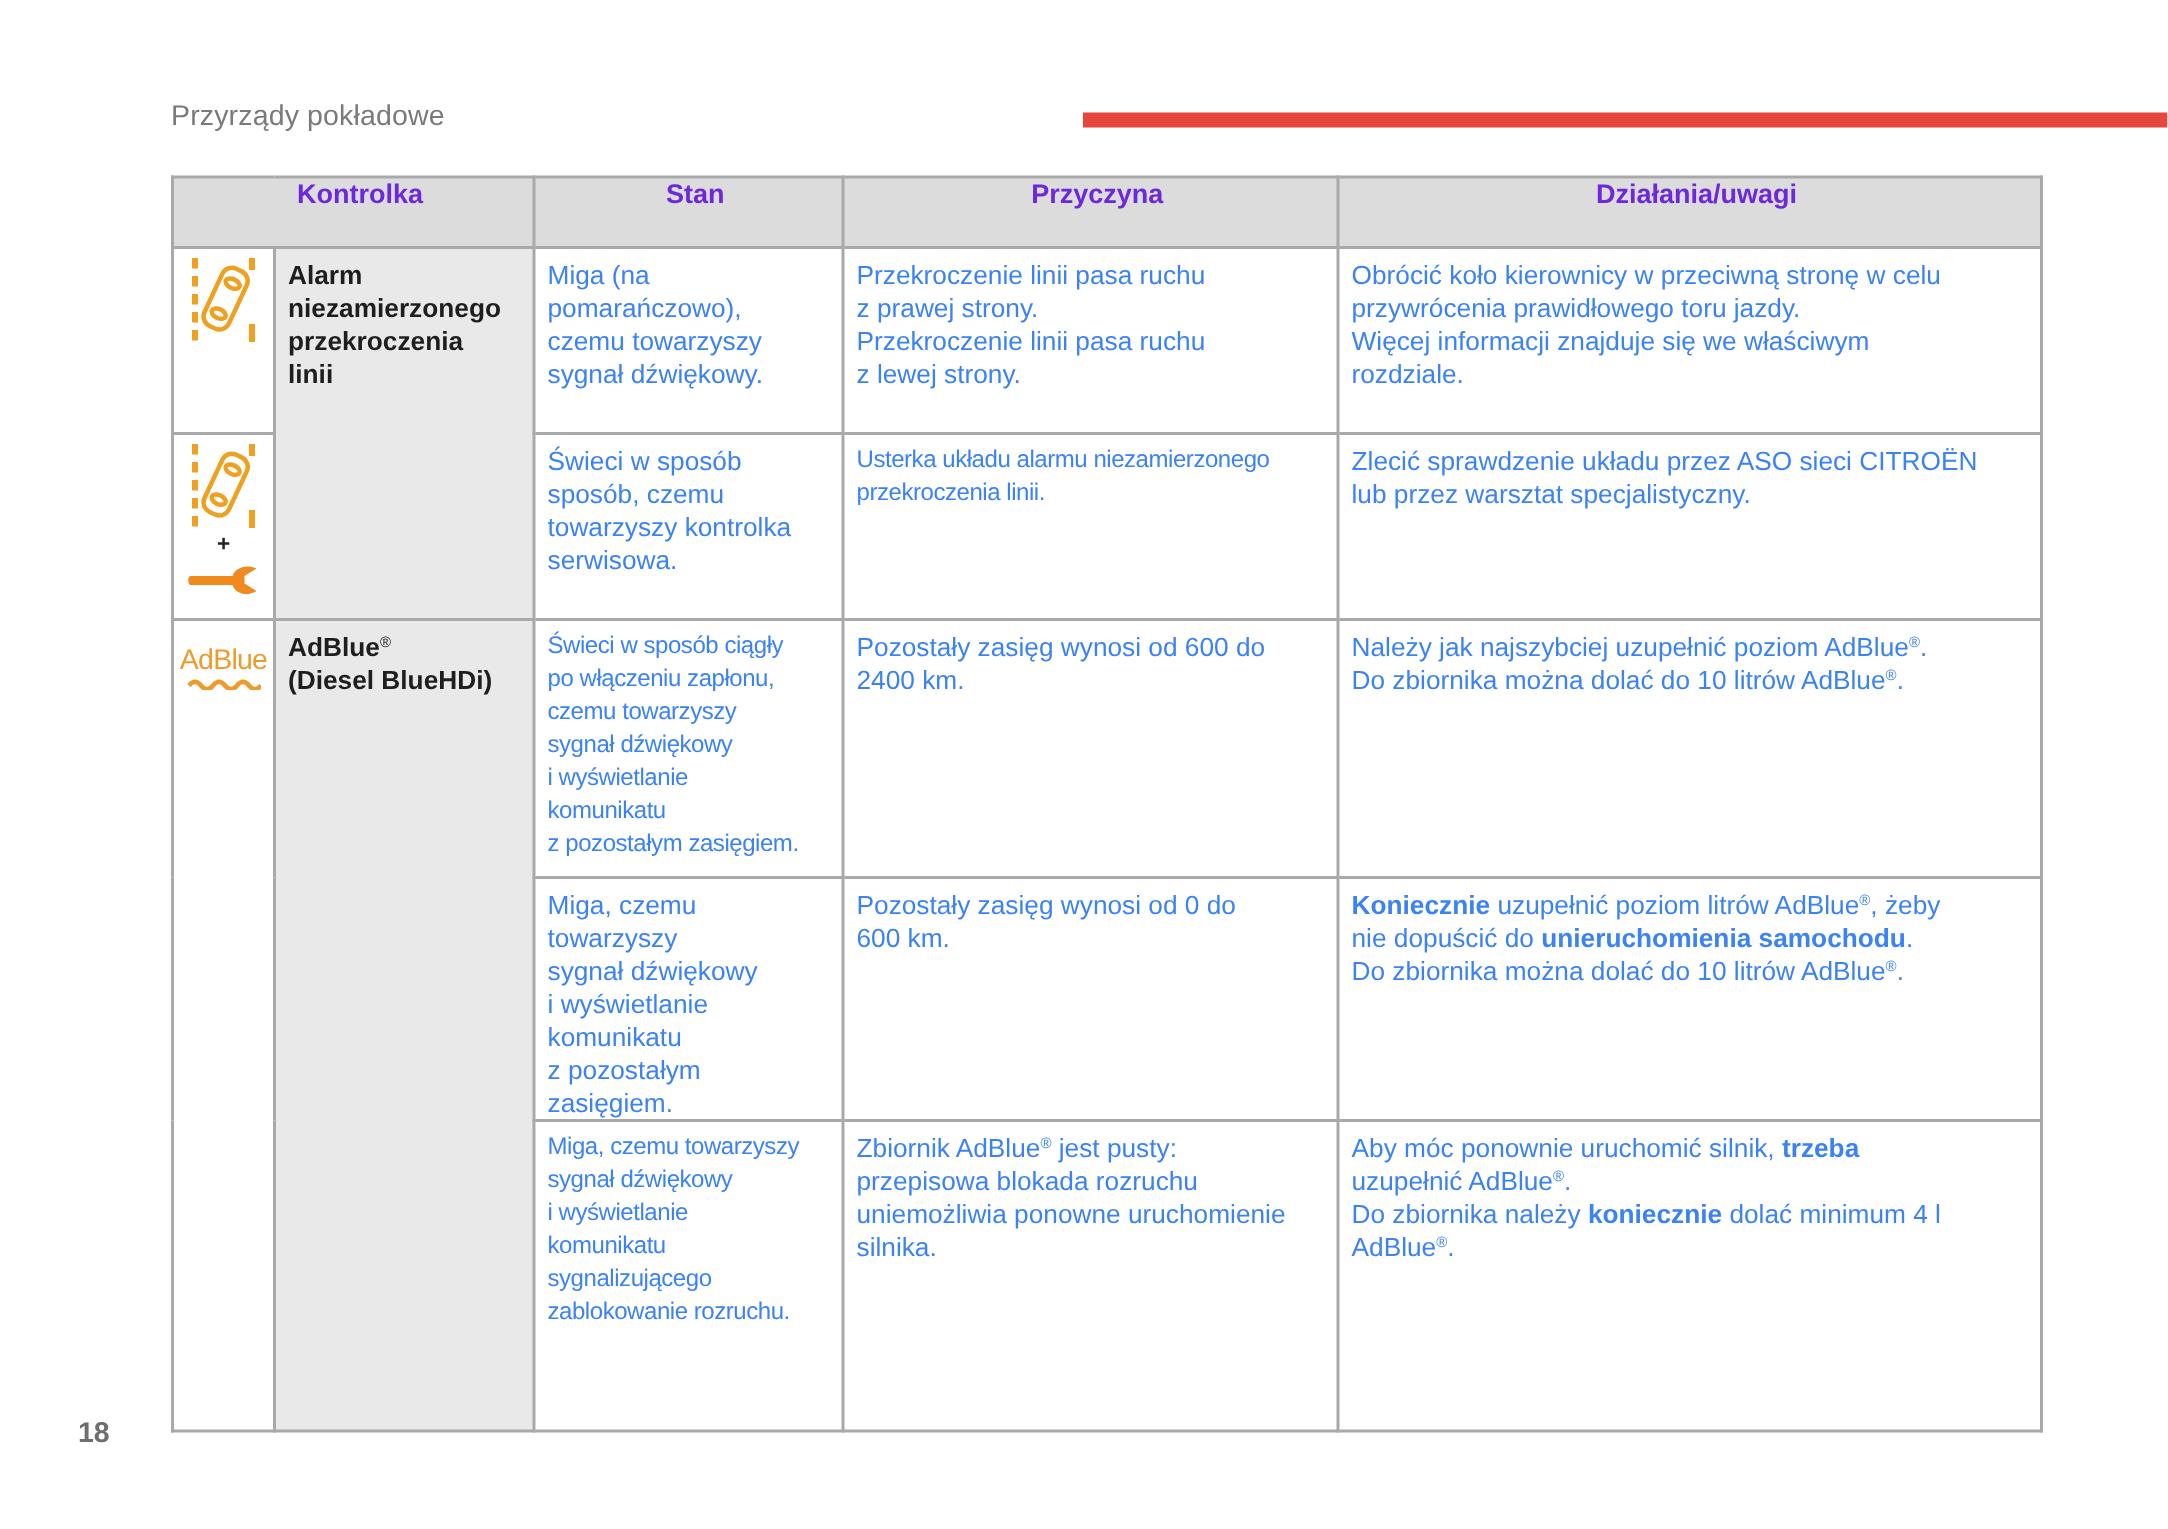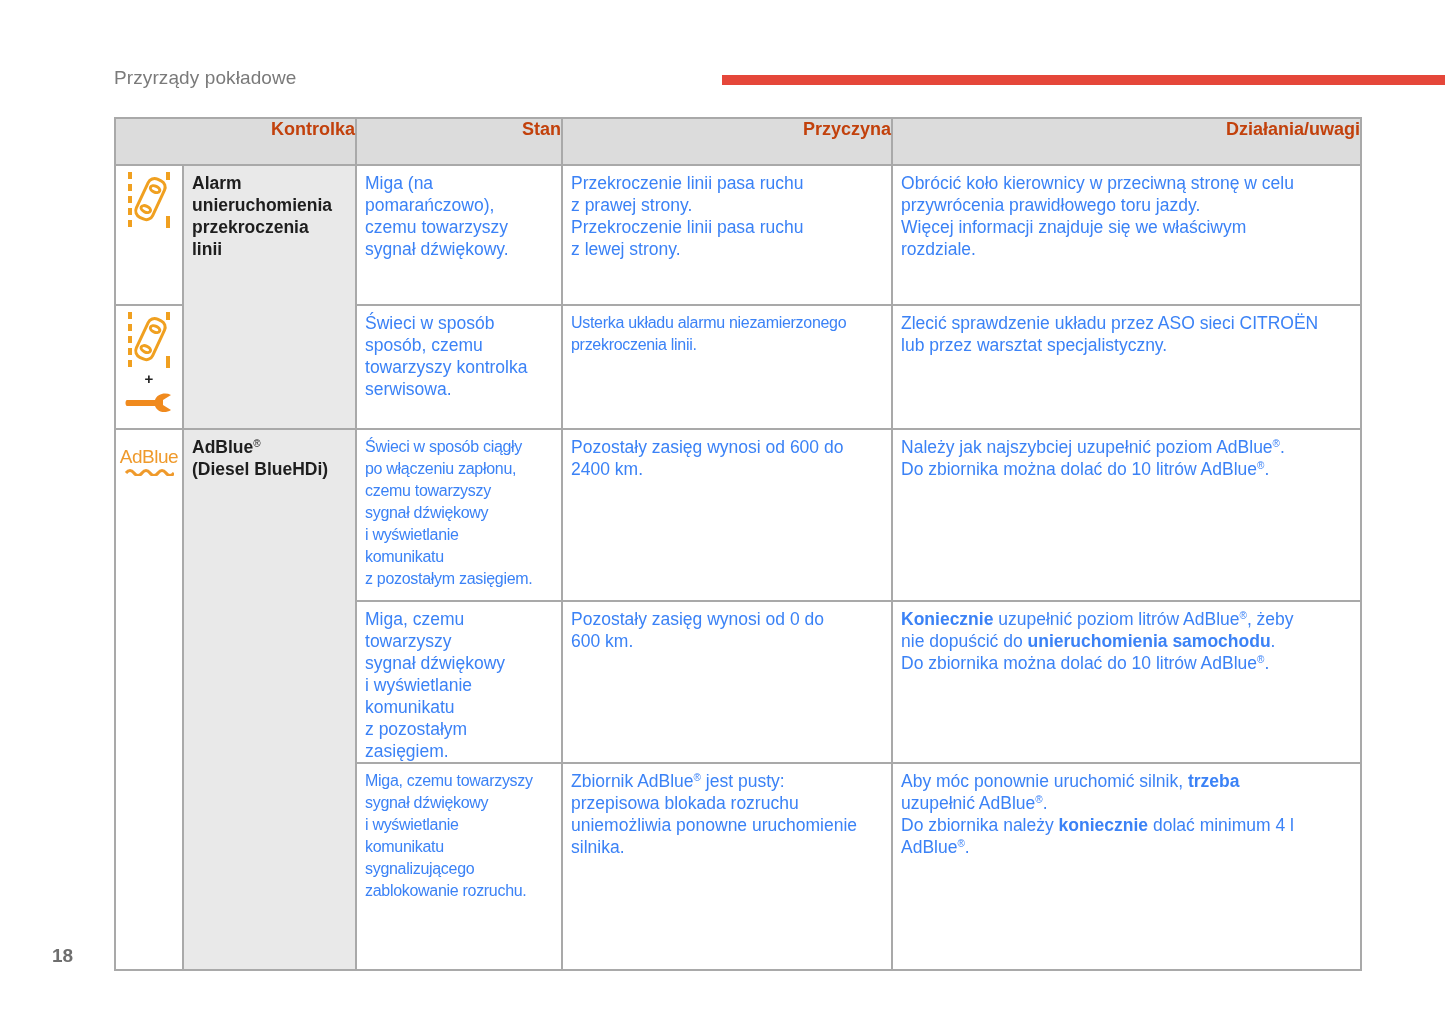--- a/index.html
+++ b/index.html
@@ -4,21 +4,21 @@
 <style>
   html, body { margin: 0; padding: 0; background: #ffffff; }
   body { width: 1445px; height: 1019px; position: relative; overflow: hidden;
          font-family: "Liberation Sans", "DejaVu Sans", sans-serif; color: #222; }
   .section-title { position: absolute; left: 114px; top: 67px; font-size: 19px; color: #7a7a7a; letter-spacing: 0.1px; }
   .red-bar { position: absolute; left: 722px; top: 75px; width: 723px; height: 10px; background: #e5473a; }
   .page-number { position: absolute; left: 40px; top: 945px; font-size: 19px; font-weight: bold; color: #6e6e6e; margin-left: 12px; }
 
   table.warn { position: absolute; left: 114px; top: 117px; border-collapse: collapse; table-layout: fixed; width: 1246px; }
   table.warn th, table.warn td { border: 2px solid #a9a9a9; vertical-align: top; padding: 0; }
-  table.warn th { background: #dcdcdc; height: 45px; text-align: right; font-weight: bold; font-size: 18px; padding-left: 9px; color: #c2410c; }
+  table.warn th { background: #dcdcdc; height: 45px; text-align: center; font-weight: bold; font-size: 18px; padding-left: 9px; color: #6d28d9; }
   .icon-cell { background: #fff; text-align: center; }
   .name-cell { background: #e9e9e9; font-weight: bold; font-size: 17.5px; line-height: 22px; padding: 6px 8px 0 8px !important; color: #1e1e1e; }
   .txt { font-size: 17.5px; line-height: 22px; padding: 6px 8px 0 8px !important; color: #3b82f6; }
   .txt.narrow { font-size: 16px; letter-spacing: -0.3px; }
   .txt b { font-weight: bold; }
   sup { font-size: 10px; vertical-align: 6px; line-height: 0; }
   .line { display: block; }
   .adblue-logo { color: #ef9a2c; font-size: 19px; font-weight: normal; letter-spacing: -0.5px; margin-top: 16px; display: inline-block; }
   .wave { display: block; margin: 0 auto; }
 </style>
@@ -39,38 +39,38 @@
   <thead>
     <tr>
       <th colspan="2">Kontrolka</th>
       <th>Stan</th>
       <th>Przyczyna</th>
       <th>Działania/uwagi</th>
     </tr>
   </thead>
   <tbody>
 
-    <tr style="height:140px">
+    <tr style="height:124px">
       <td class="icon-cell">
         <svg width="50" height="62" viewBox="0 0 50 62" style="margin-top:4px">
           <g stroke="#f0a020" stroke-width="4" fill="none">
             <line x1="6" y1="2" x2="6" y2="58" stroke-dasharray="7,5"></line>
             <line x1="44" y1="2" x2="44" y2="10"></line>
             <line x1="44" y1="46" x2="44" y2="58"></line>
           </g>
           <g transform="rotate(25 26 30)" stroke="#f0a020" stroke-width="3" fill="none">
             <rect x="17" y="8" width="18" height="42" rx="7"></rect>
             <ellipse cx="26" cy="18" rx="5" ry="3"></ellipse>
             <ellipse cx="26" cy="40" rx="5" ry="3"></ellipse>
           </g>
         </svg>
       </td>
       <td class="name-cell" rowspan="2">
         <span class="line">Alarm</span>
-        <span class="line">unieruchomienia</span>
+        <span class="line">niezamierzonego</span>
         <span class="line">przekroczenia</span>
         <span class="line">linii</span>
       </td>
       <td class="txt">
         <span class="line">Miga (na</span>
         <span class="line">pomarańczowo),</span>
         <span class="line">czemu towarzyszy</span>
         <span class="line">sygnał dźwiękowy.</span>
       </td>
       <td class="txt">

